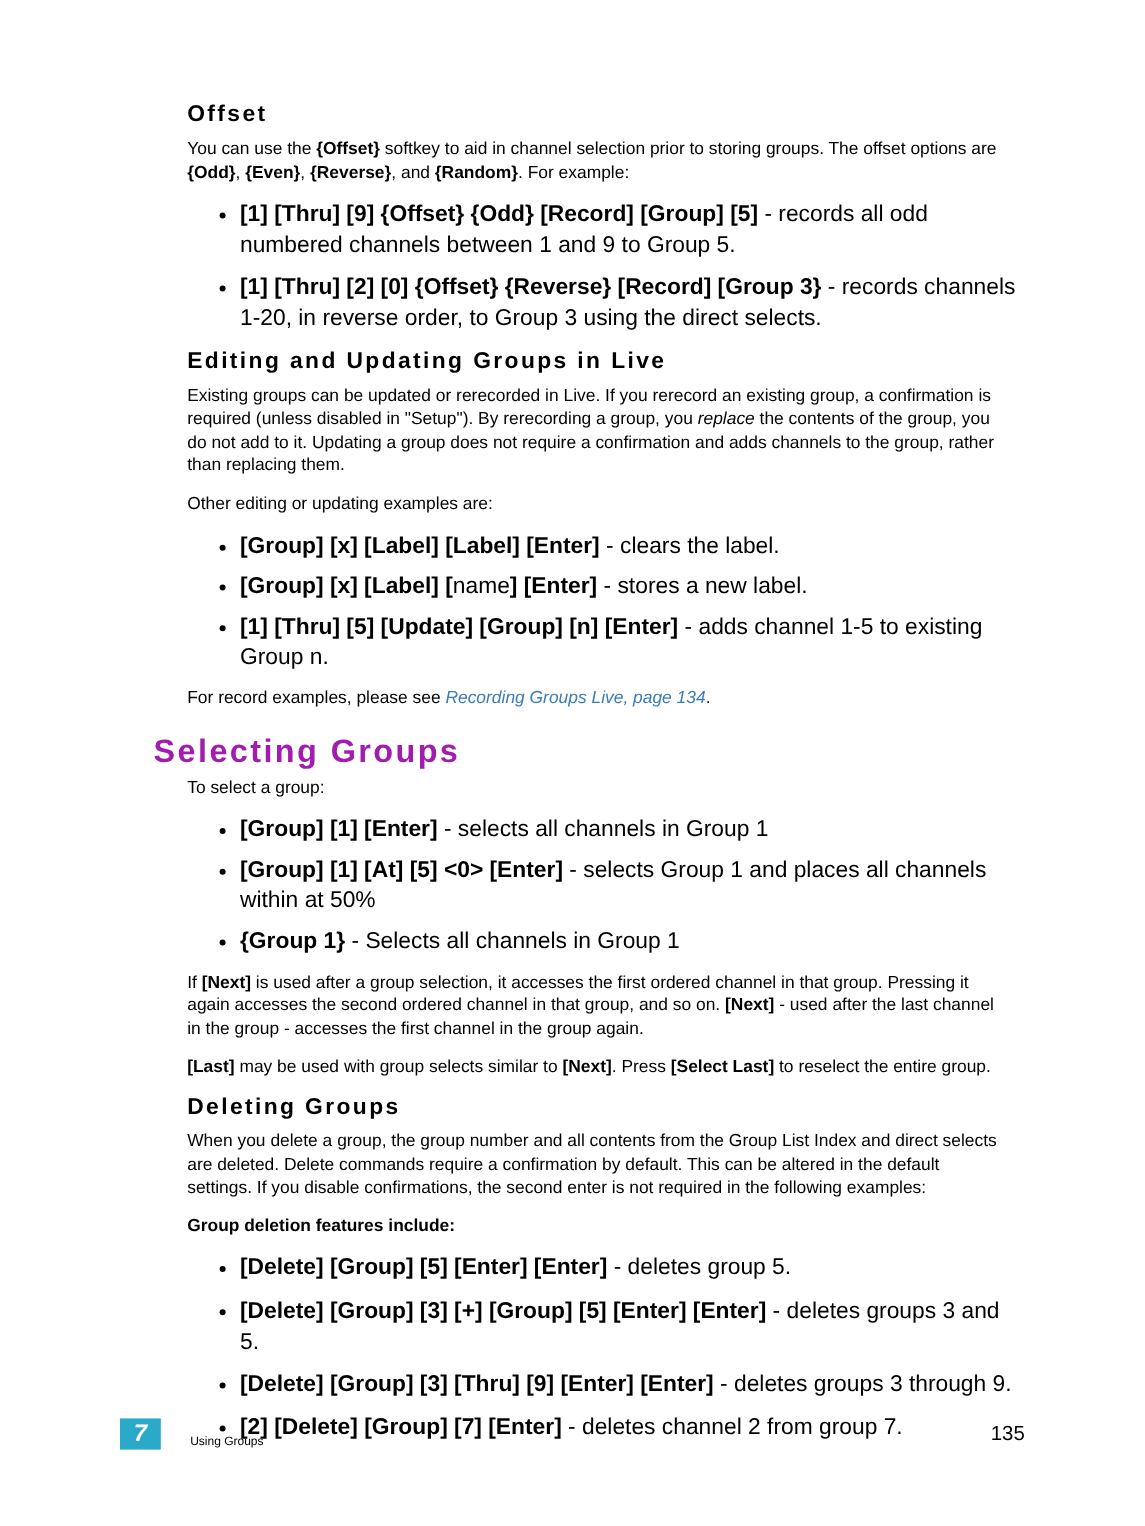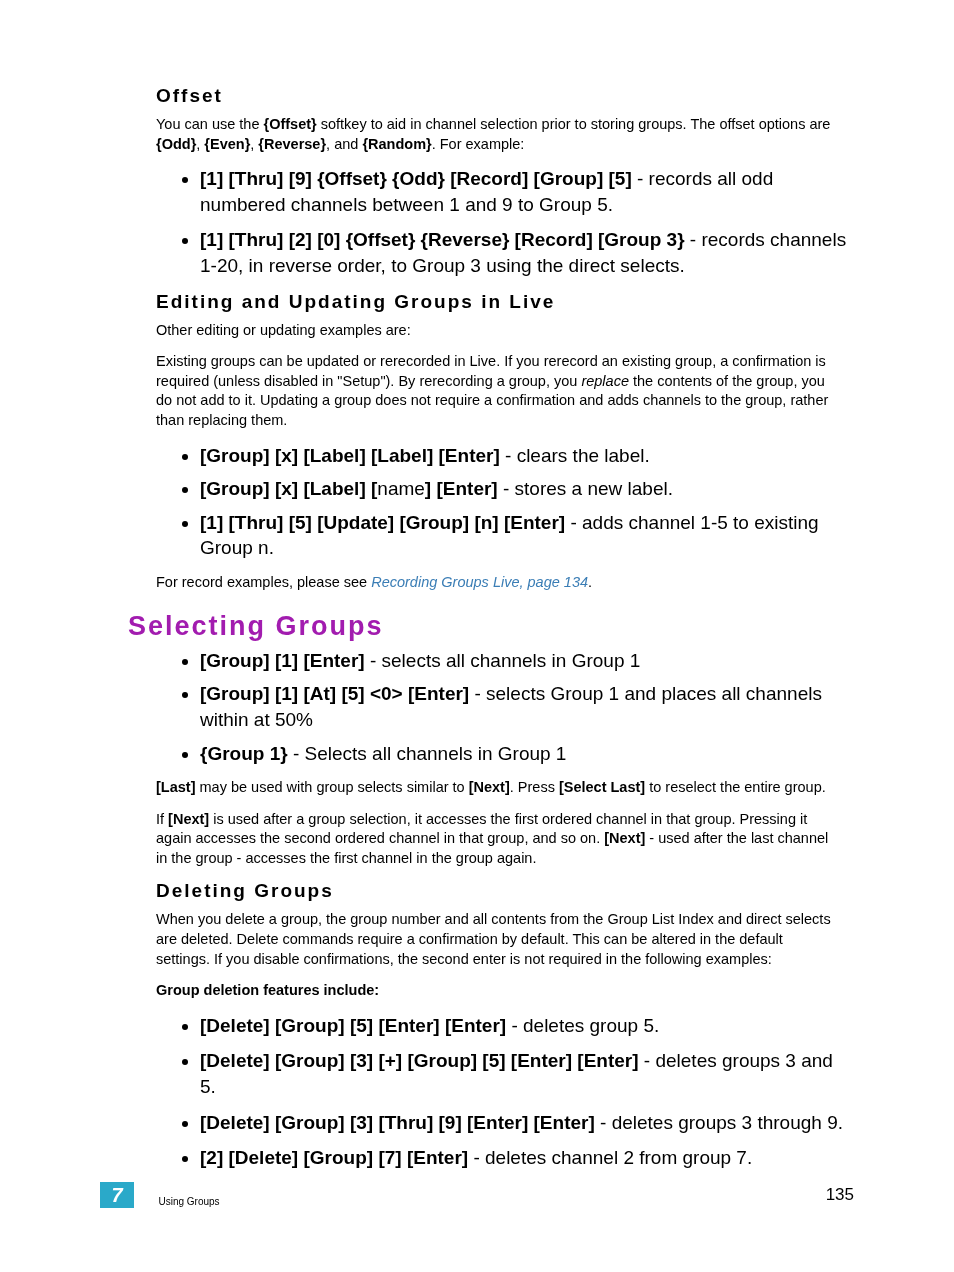--- a/index.html
+++ b/index.html
@@ -96,44 +96,45 @@
   <h2>Offset</h2>
   <p>
     <span>You can use the </span><span class="b">{Offset}</span><span> softkey to aid in channel selection prior to storing groups. The offset options are </span><span class="b">{Odd}</span><span>, </span><span class="b">{Even}</span><span>, </span><span class="b">{Reverse}</span><span>, and </span><span class="b">{Random}</span><span>. For example:</span>
   </p>
   <ul>
     <li><span class="b">[1] [Thru] [9] {Offset} {Odd} [Record] [Group] [5]</span><span> - records all odd numbered channels between 1 and 9 to Group 5.</span></li>
     <li><span class="b">[1] [Thru] [2] [0] {Offset} {Reverse} [Record] [Group 3}</span><span> - records channels 1-20, in reverse order, to Group 3 using the direct selects.</span></li>
   </ul>
 
   <h2>Editing and Updating Groups in Live</h2>
-  <p>Other editing or updating examples are:</p>
   <p>
     <span>Existing groups can be updated or rerecorded in Live. If you rerecord an existing group, a confirmation is required (unless disabled in "Setup"). By rerecording a group, you </span><span class="i">replace</span><span> the contents of the group, you do not add to it. Updating a group does not require a confirmation and adds channels to the group, rather than replacing them.</span>
   </p>
+  <p>Other editing or updating examples are:</p>
   <ul>
     <li class="tight"><span class="b">[Group] [x] [Label] [Label] [Enter]</span><span> - clears the label.</span></li>
     <li class="tight"><span class="b">[Group] [x] [Label] [</span><span>name</span><span class="b">] [Enter]</span><span> - stores a new label.</span></li>
     <li class="tight"><span class="b">[1] [Thru] [5] [Update] [Group] [n] [Enter]</span><span> - adds channel 1-5 to existing Group n.</span></li>
   </ul>
   <p>
     <span>For record examples, please see </span><span class="link">Recording Groups Live, page 134</span><span>.</span>
   </p>
 
   <h1 class="major">Selecting Groups</h1>
+  <p>To select a group:</p>
   <ul>
     <li class="tight"><span class="b">[Group] [1] [Enter]</span><span> - selects all channels in Group 1</span></li>
     <li class="tight"><span class="b">[Group] [1] [At] [5] &lt;0&gt; [Enter]</span><span> - selects Group 1 and places all channels within at 50%</span></li>
     <li class="tight"><span class="b">{Group 1}</span><span> - Selects all channels in Group 1</span></li>
   </ul>
   <p>
-    <span class="b">[Last]</span><span> may be used with group selects similar to </span><span class="b">[Next]</span><span>. Press </span><span class="b">[Select Last]</span><span> to reselect the entire group.</span>
+    <span>If </span><span class="b">[Next]</span><span> is used after a group selection, it accesses the first ordered channel in that group. Pressing it again accesses the second ordered channel in that group, and so on. </span><span class="b">[Next]</span><span> - used after the last channel in the group - accesses the first channel in the group again.</span>
   </p>
   <p>
-    <span>If </span><span class="b">[Next]</span><span> is used after a group selection, it accesses the first ordered channel in that group. Pressing it again accesses the second ordered channel in that group, and so on. </span><span class="b">[Next]</span><span> - used after the last channel in the group - accesses the first channel in the group again.</span>
+    <span class="b">[Last]</span><span> may be used with group selects similar to </span><span class="b">[Next]</span><span>. Press </span><span class="b">[Select Last]</span><span> to reselect the entire group.</span>
   </p>
 
   <h2>Deleting Groups</h2>
   <p>When you delete a group, the group number and all contents from the Group List Index and direct selects are deleted. Delete commands require a confirmation by default. This can be altered in the default settings. If you disable confirmations, the second enter is not required in the following examples:</p>
   <p class="b">Group deletion features include:</p>
   <ul>
     <li><span class="b">[Delete] [Group] [5] [Enter] [Enter]</span><span> - deletes group 5.</span></li>
     <li><span class="b">[Delete] [Group] [3] [+] [Group] [5] [Enter] [Enter]</span><span> - deletes groups 3 and 5.</span></li>
     <li><span class="b">[Delete] [Group] [3] [Thru] [9] [Enter] [Enter]</span><span> - deletes groups 3 through 9.</span></li>
     <li><span class="b">[2] [Delete] [Group] [7] [Enter]</span><span> - deletes channel 2 from group 7.</span></li>

